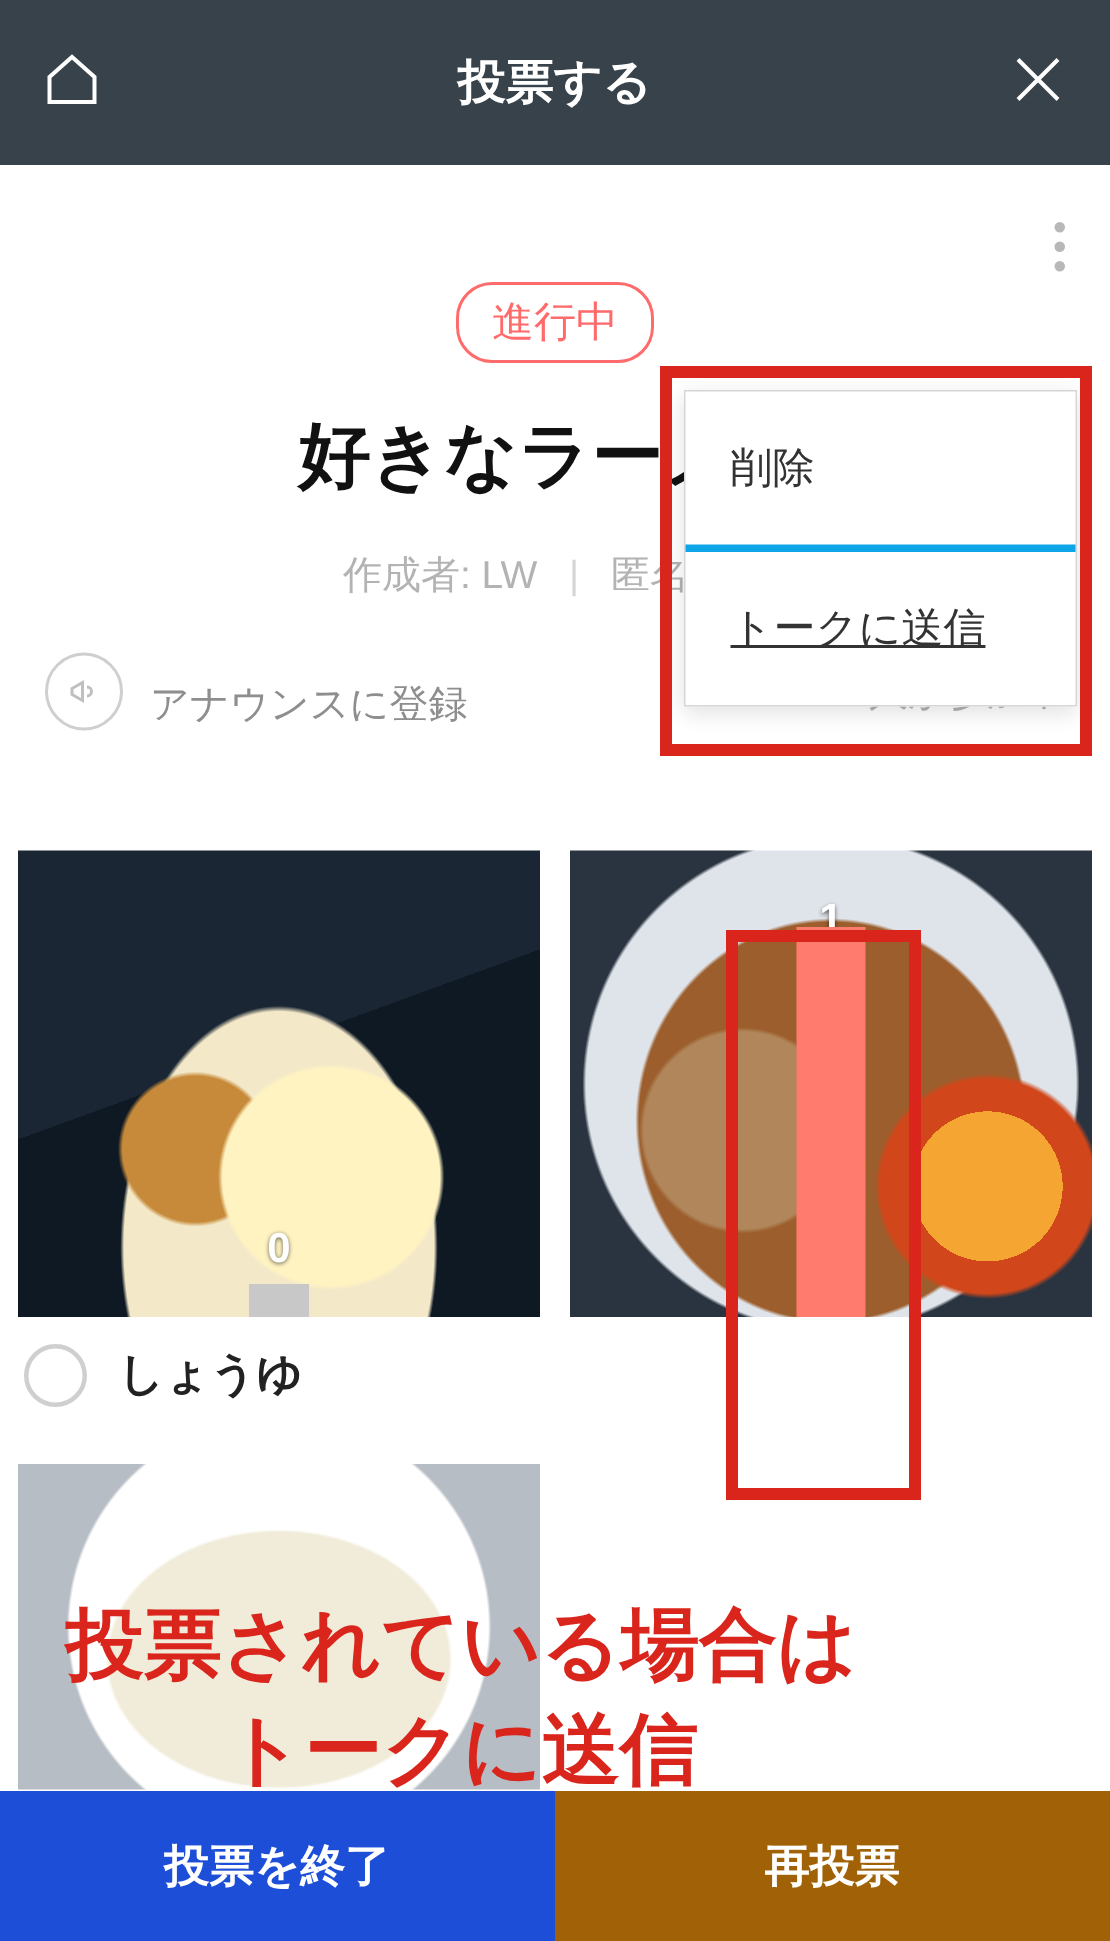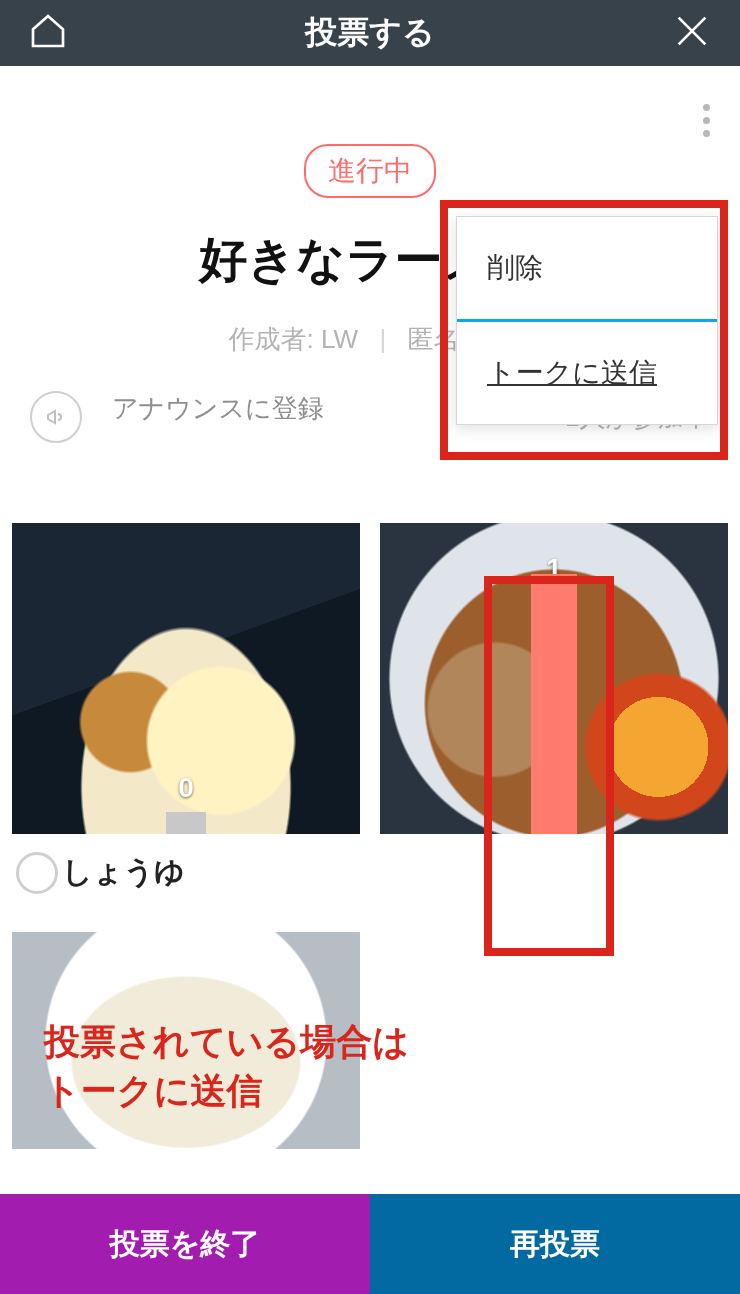--- a/index.html
+++ b/index.html
@@ -6,21 +6,21 @@
   body {
     width: 740px;
     height: 1294px;
     font-family: -apple-system, "Hiragino Sans", "Hiragino Kaku Gothic ProN", sans-serif;
     background: #fff;
     position: relative;
     overflow: hidden;
   }
   .header {
     background: #38424a;
-    height: 66px;
+    height: 110px;
     display: flex;
     align-items: center;
     justify-content: space-between;
     padding: 0 28px;
     color: #fff;
   }
   .header-title {
     font-size: 32px;
     font-weight: 600;
     position: absolute;
@@ -68,22 +68,22 @@
   }
   .meta-sep { margin: 0 14px; color: #d6d6d6; }
   .subbar {
     display: flex;
     justify-content: space-between;
     align-items: center;
     padding: 34px 30px 0 30px;
   }
   .announce {
     display: flex;
-    align-items: flex-start;
-    gap: 30px;
+    align-items: flex-end;
+    gap: 18px;
     color: #8e8e8e;
     font-size: 26px;
   }
   .announce-icon {
     width: 52px; height: 52px; border: 2px solid #cfcfcf; border-radius: 50%;
     display: flex; align-items: center; justify-content: center;
   }
   .announce-icon svg { width: 24px; height: 24px; }
   .participants { color: #b3b3b3; font-size: 26px; }
   .options-grid {
@@ -118,21 +118,21 @@
     width: 40px; height: 22px; background: #c8c8c8;
   }
   .bar-fill {
     position: absolute;
     bottom: 0; left: 50%; transform: translateX(-50%);
     width: 46px; background: #ff7b6e;
   }
   .option-row {
     display: flex;
     align-items: center;
-    gap: 4px;
+    gap: 21px;
     padding: 18px 4px;
     font-size: 30px;
     font-weight: 600;
     color: #222;
   }
   .radio {
     width: 42px; height: 42px; border-radius: 50%; border: 3px solid #cfcfcf;
   }
   .radio.checked {
     background: #ff6b6b; border-color: #ff6b6b;
@@ -150,57 +150,58 @@
   }
   .footer-btn {
     flex: 1;
     display: flex;
     align-items: center;
     justify-content: center;
     font-size: 30px;
     font-weight: 600;
     color: #fff;
   }
-  .btn-end { background: #a21caf; }
-  .btn-revote { background: #0369a1; }
+  .btn-end { background: #1d4ed8; }
+  .btn-revote { background: #a16207; }
 
   
   .popup-menu {
     position: absolute;
     top: 150px;
     right: 22px;
     width: 262px;
     background: #fff;
     border: 1px solid #d6d6d6;
     box-shadow: 0 4px 14px rgba(0,0,0,.12);
     z-index: 50;
   }
   .popup-item {
     padding: 32px 30px;
     font-size: 28px;
     color: #333;
-    border-bottom: 3px solid #0ea5e9;
+    border-bottom: 5px solid #0ea5e9;
   }
   .popup-item:last-child { border-bottom: none; text-decoration: underline; }
 
   
   .anno-box {
     position: absolute;
     border: 8px solid #d9251c;
     z-index: 60;
     pointer-events: none;
   }
   .anno-text {
     position: absolute;
     color: #d9251c;
-    font-size: 36px;
+    font-size: 52px;
     font-weight: 700;
     line-height: 1.35;
     z-index: 70;
     pointer-events: none;
+    text-align: center;
   }
 
   
   .food-a {
     background:
       radial-gradient(circle at 60% 70%, #fff3c2 0 24%, transparent 25%),
       radial-gradient(circle at 34% 64%, #c78a3a 0 16%, transparent 17%),
       radial-gradient(ellipse at 50% 85%, #f3e8c8 0 42%, transparent 43%),
       linear-gradient(160deg, #1a2633 0 44%, #0e1924 44% 100%);
   }

